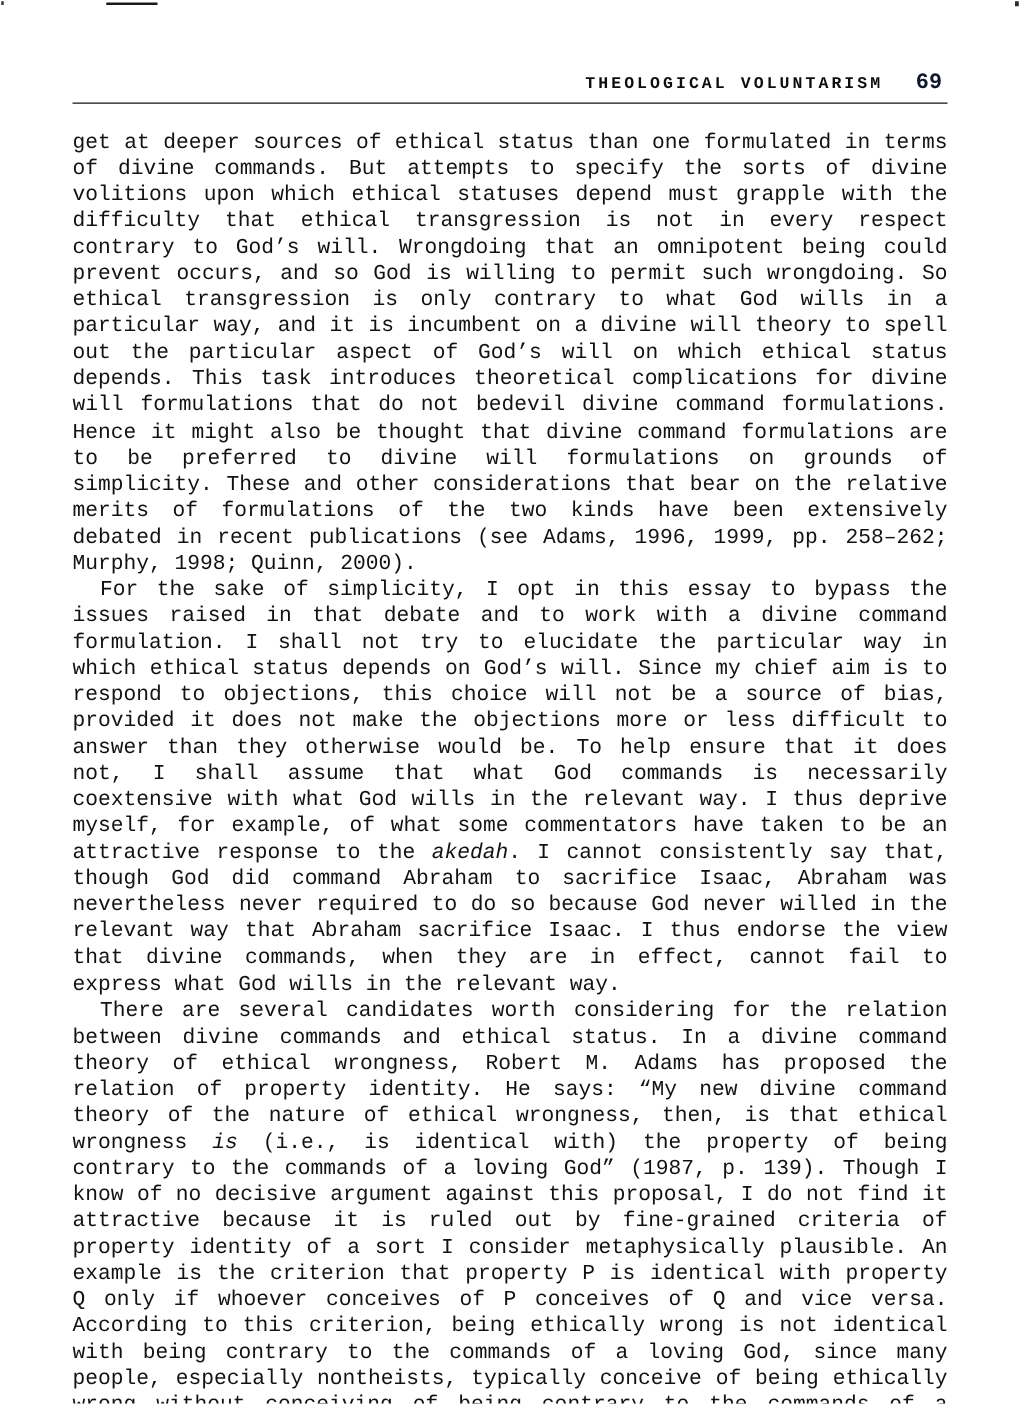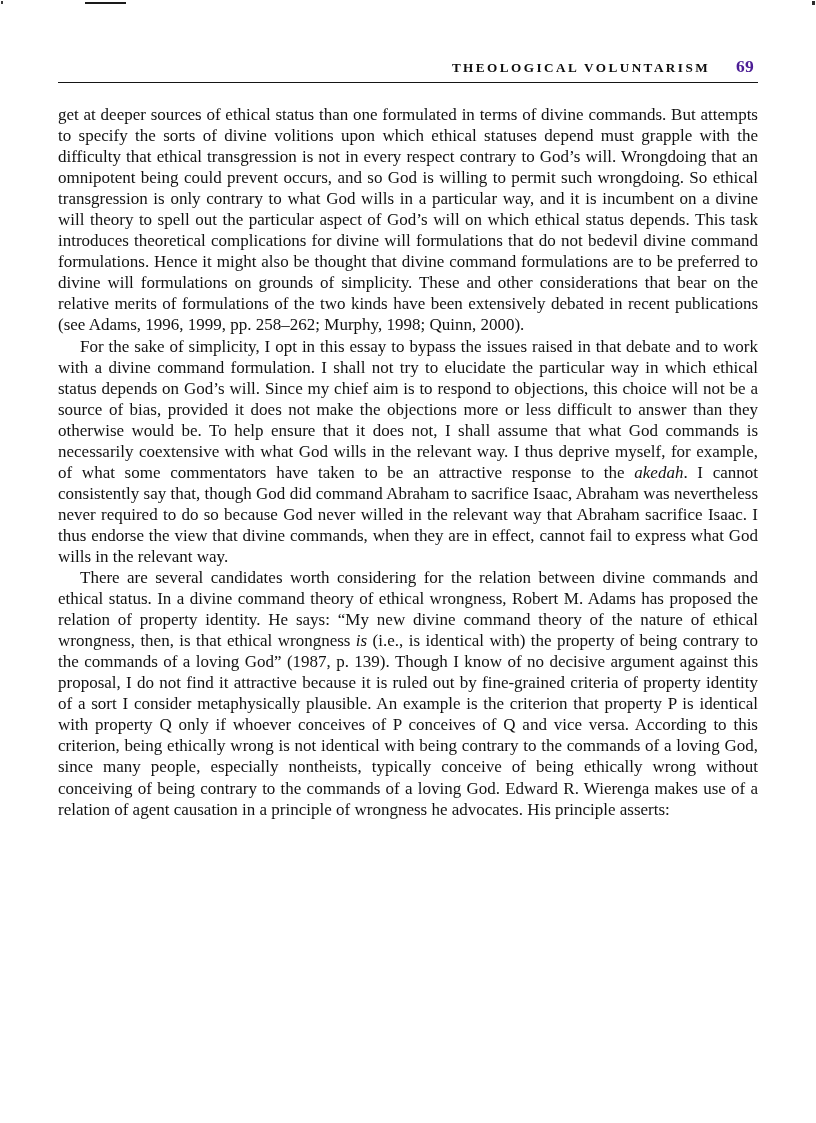--- a/index.html
+++ b/index.html
@@ -63,21 +63,21 @@
     font-weight: 700;
     text-transform: uppercase;
     white-space: nowrap;
     color: #0d0d0d;
   }
   .running-head-folio {
     font-size: 17.5px;
     font-weight: 700;
     margin-left: 26px;
     letter-spacing: 0.2px;
-    color: #4c1d95;
+    color: #0f172a;
     padding-right: 4px;
   }
   .head-rule {
     position: absolute;
     left: 58px;
     top: 82px;
     width: 700px;
     height: 0;
     border-top: 1.6px solid #151515;
   }
@@ -108,21 +108,21 @@
     margin-top: 23px;
   }
   
   .text-block p {
     text-align-last: left;
   }
 </style>
 </head>
 <body>
 
-<div class="page" style="width: 816px; height: 1123px; background: rgb(255, 255, 255);">
+<div class="page" style="width: 816px; height: 1123px; background: rgb(255, 255, 255); font-family: Liberation Mono, monospace;">
 
   <div class="artifact-rule-top"></div>
   <div class="artifact-dot-left"></div>
   <div class="artifact-dot-right"></div>
 
   <div class="running-head">
     <span class="running-head-title">THEOLOGICAL VOLUNTARISM</span>
     <span class="running-head-folio">69</span>
   </div>
 

